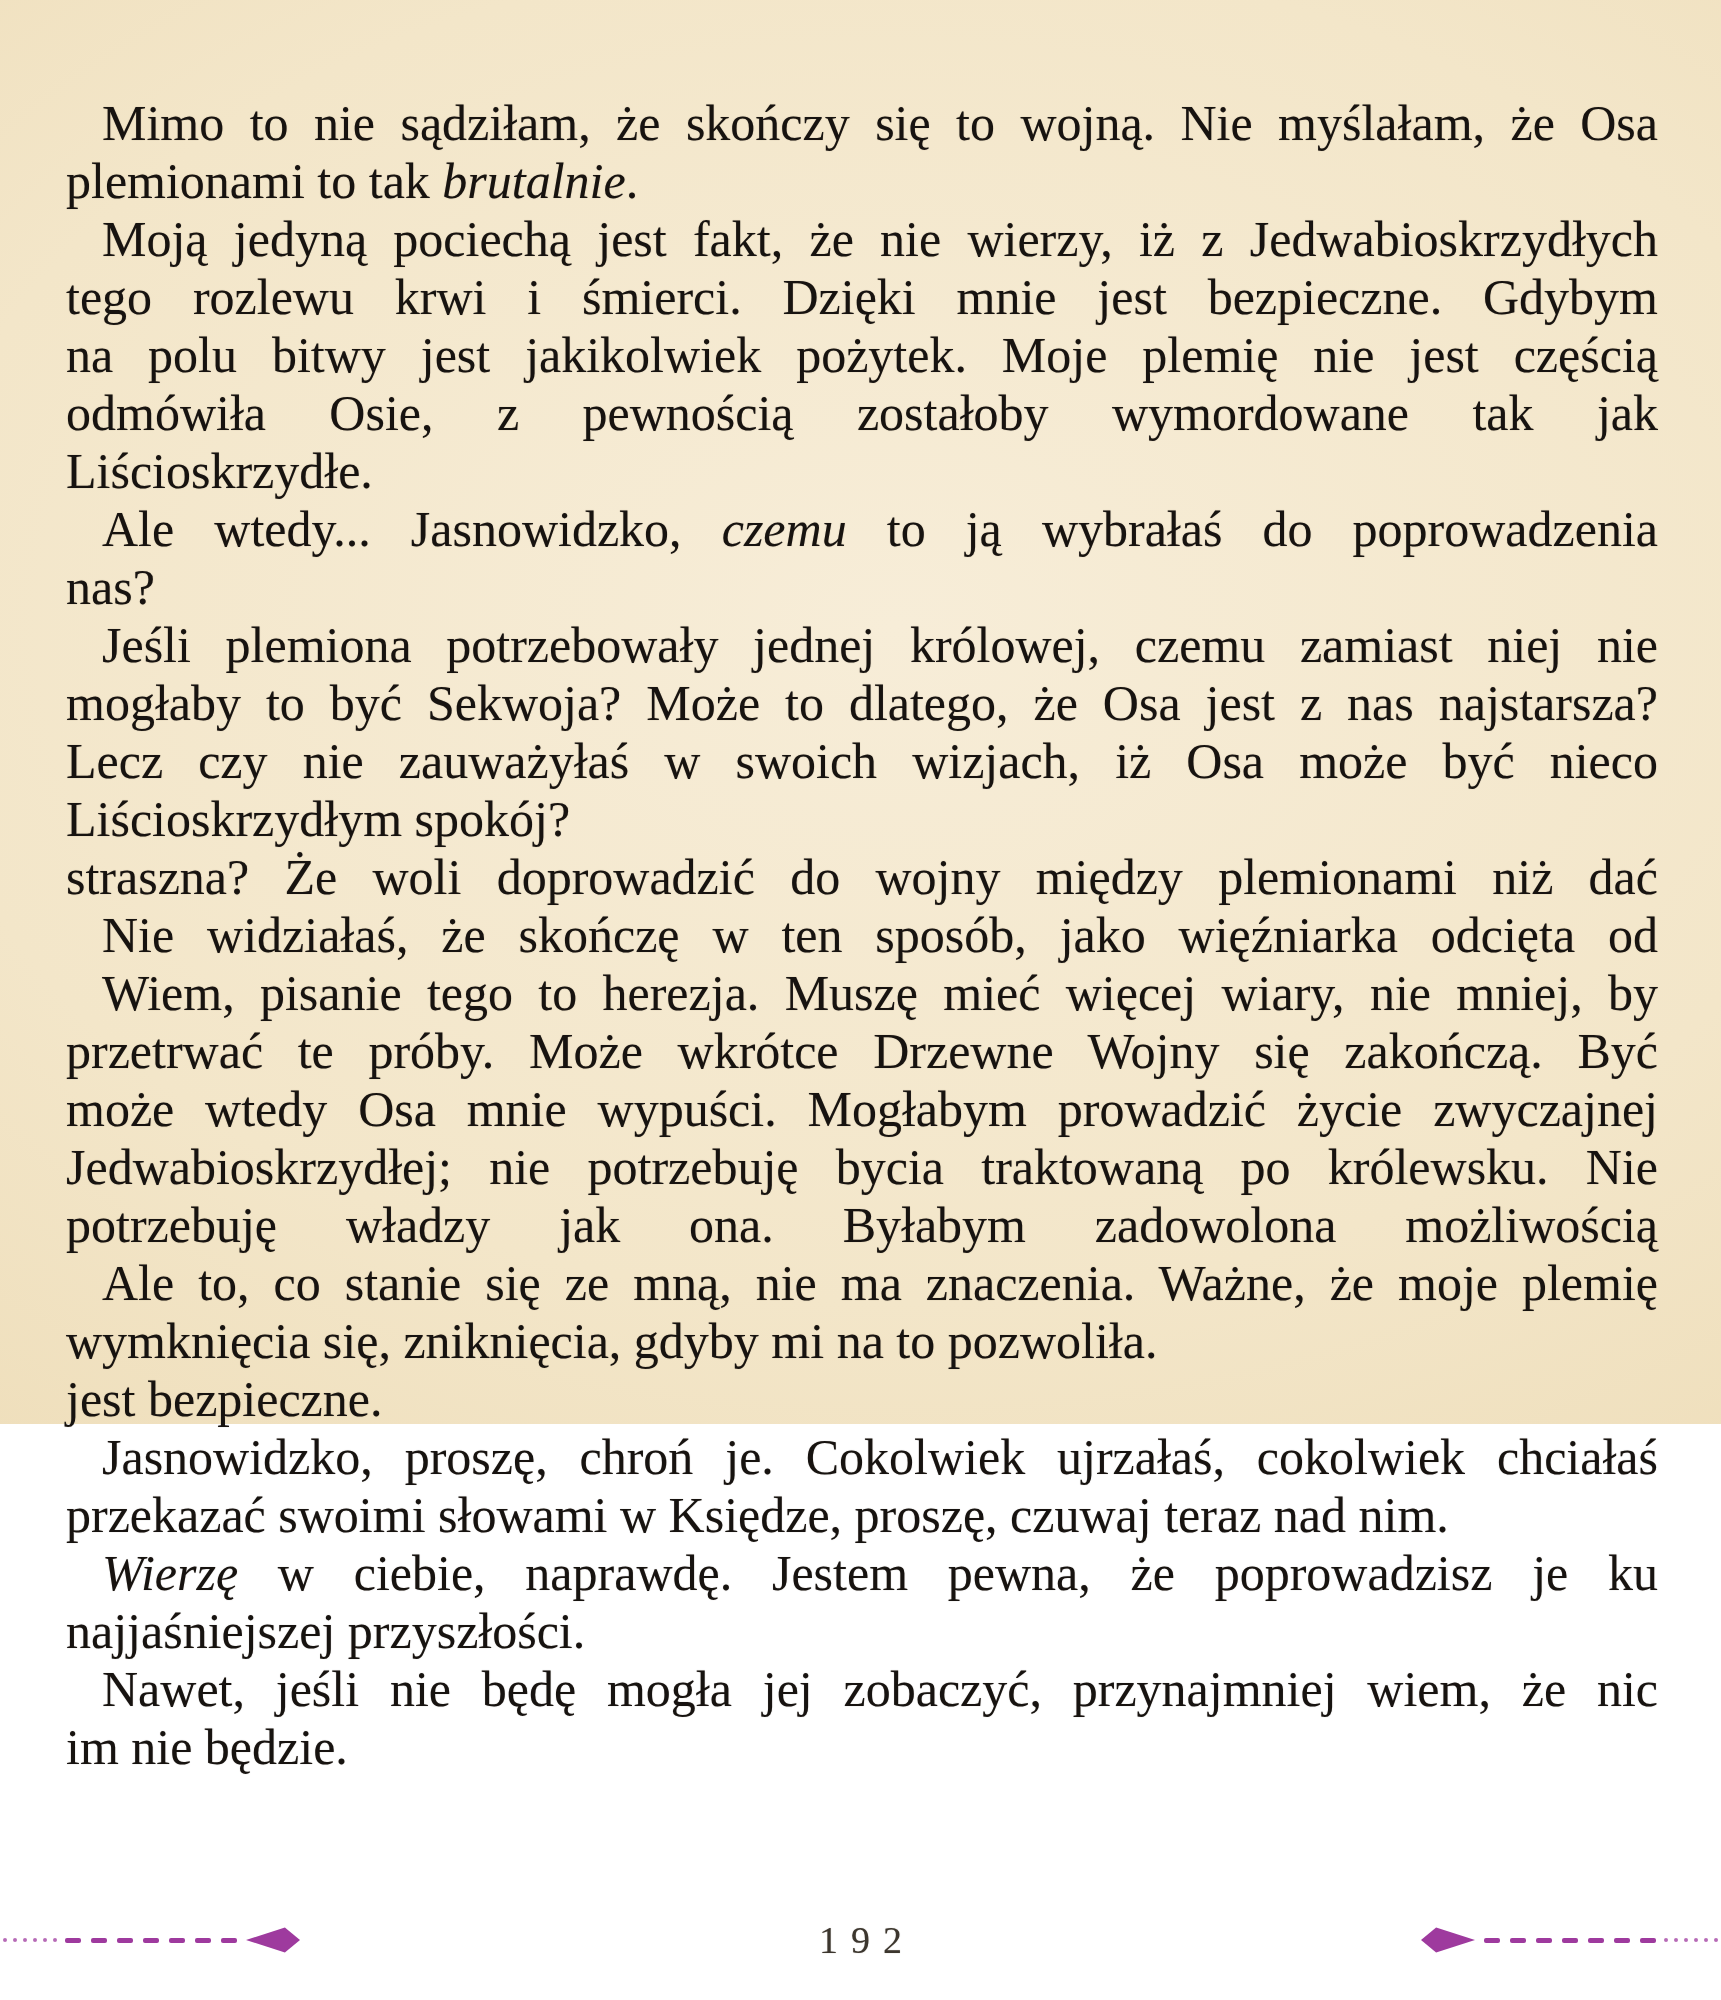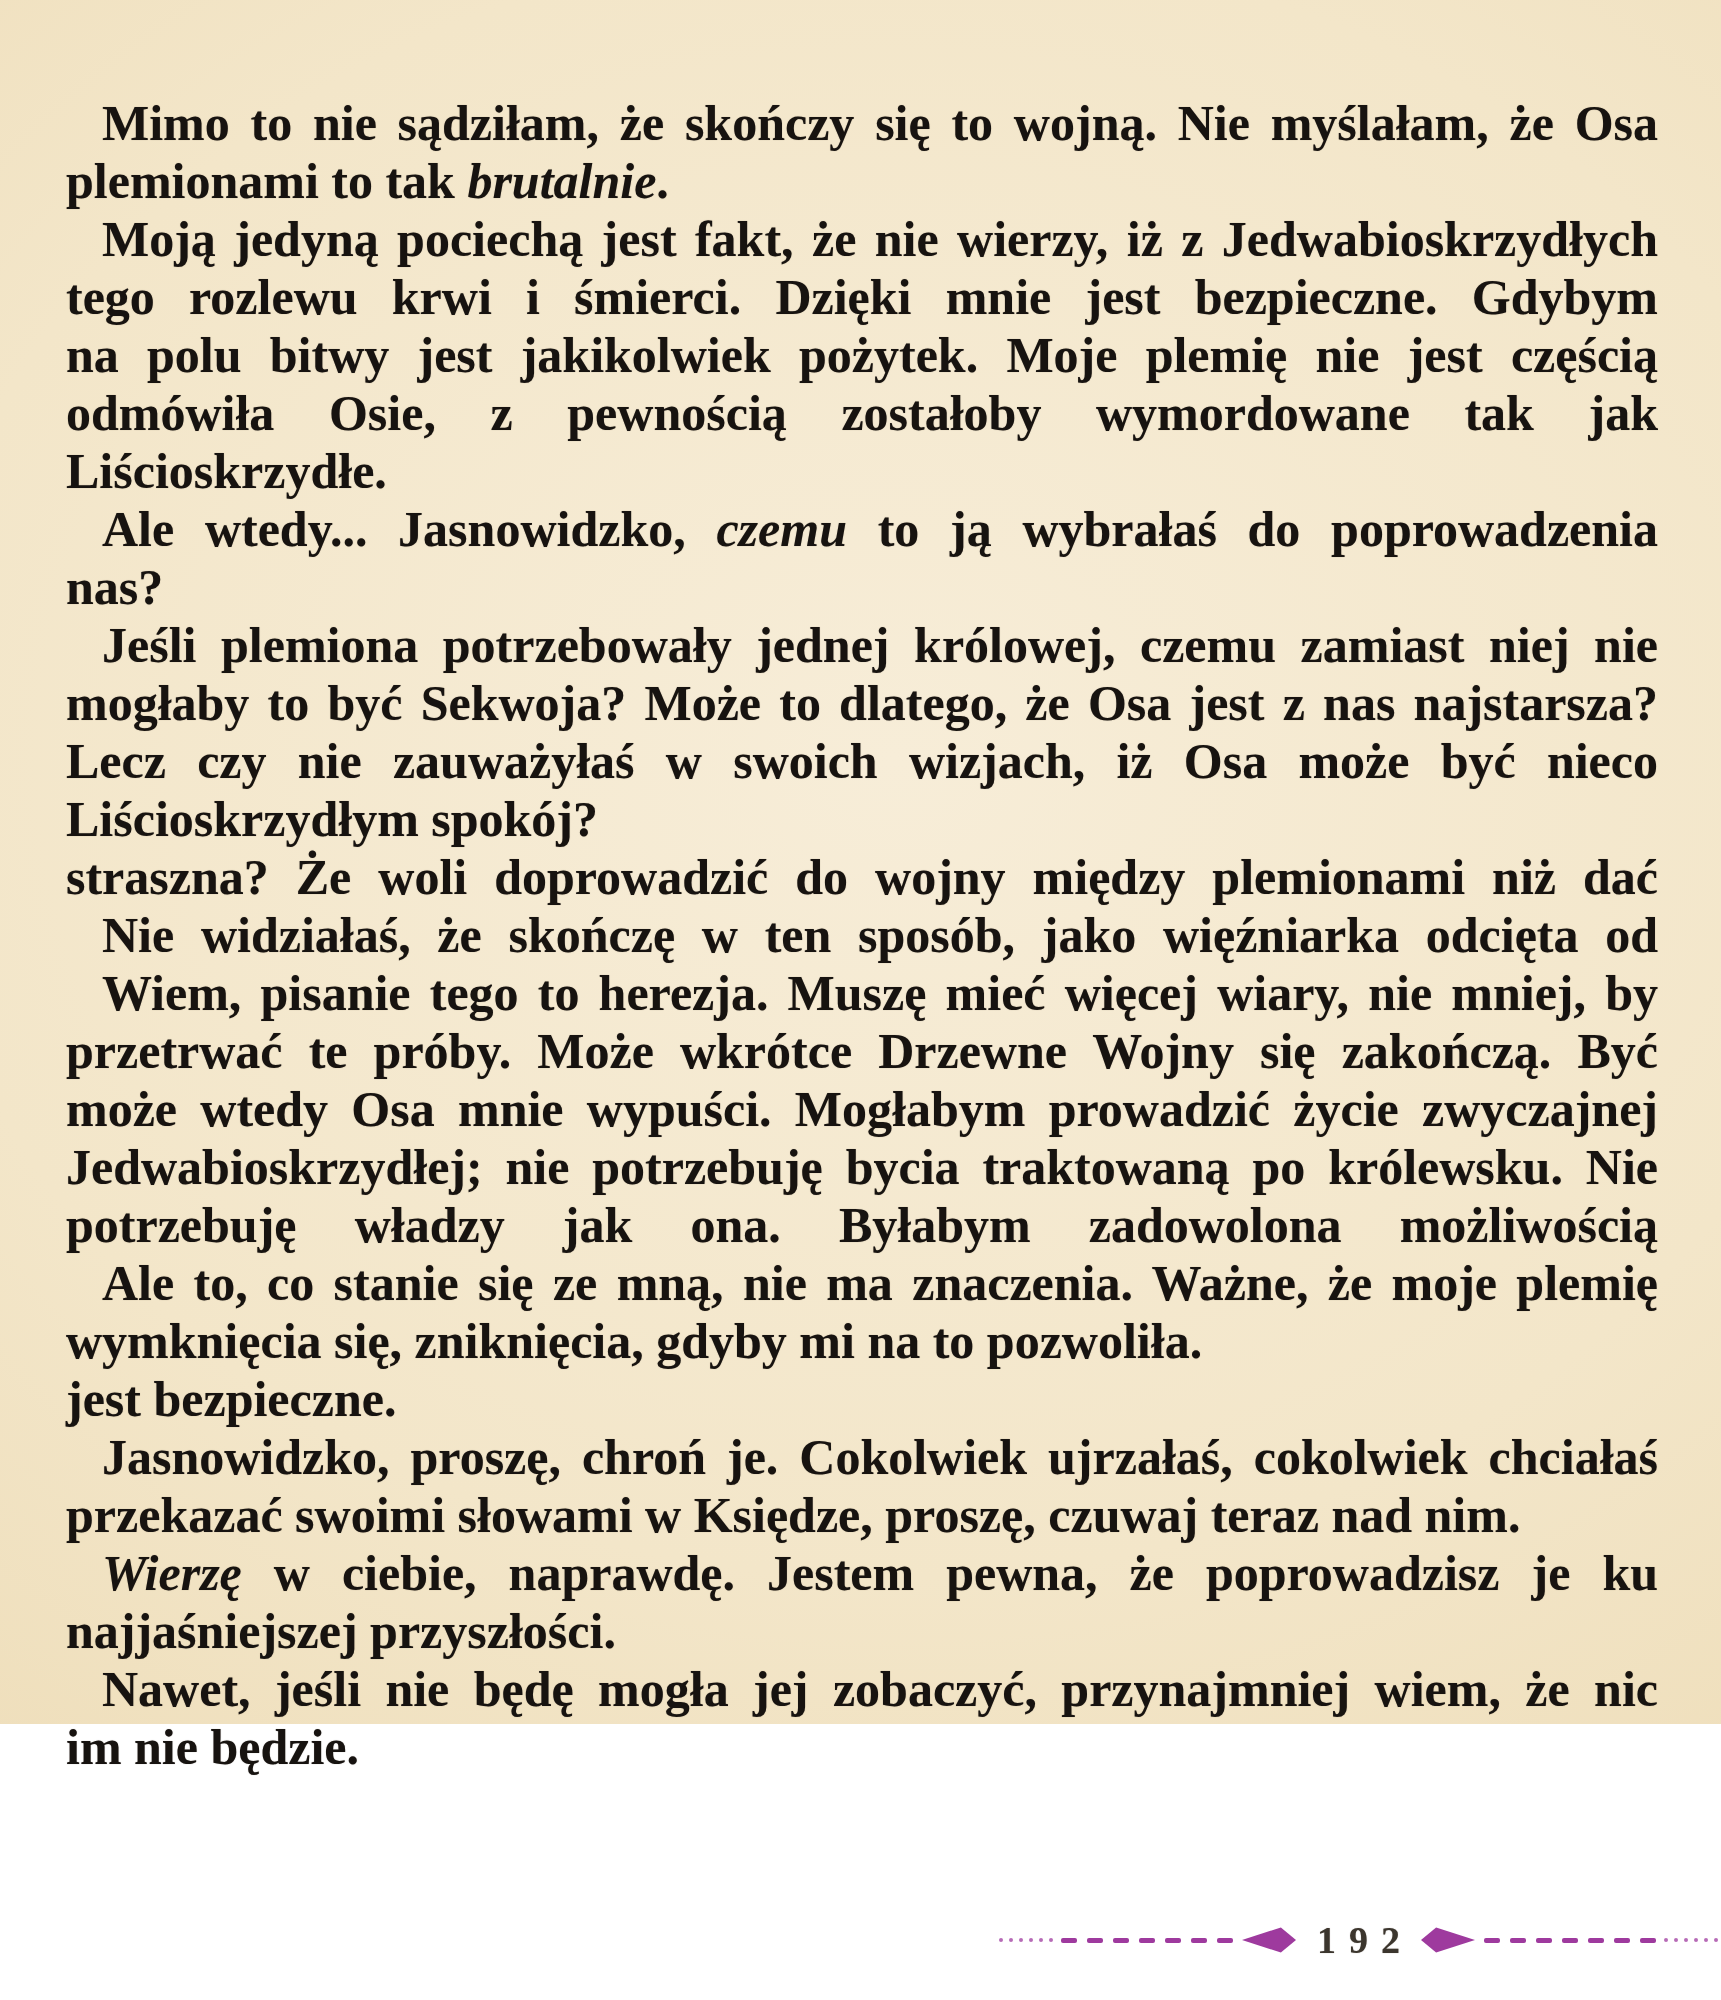--- a/index.html
+++ b/index.html
@@ -3,28 +3,27 @@
 <meta charset="utf-8">
 <style>
   html,body{margin:0;padding:0;}
   body{
     width:1721px;height:2000px;
     font-family:"Liberation Serif", serif;
     overflow:hidden;
   }
   .page{
     position:relative;
-    width:1721px;height:1724px;
+    width:1721px;height:1424px;
     background:
       radial-gradient(ellipse 115% 95% at 52% 44%,
         var(--bg-center,#f7edd8) 0%,
         #f3e6c9 50%,
         #efdfbc 75%,
         var(--bg-edge,#e9d4a9) 100%);
-    font-weight: bold;
   }
   .text-block{
     position:absolute;
     left:66px;top:94px;width:1592px;
     color:var(--ink,#171310);
     font-size:50px;
     line-height:58px;
     text-shadow:0 0 1px rgba(45,32,18,0.35);
   }
   .line{
@@ -39,21 +38,21 @@
   }
   .line em{
     font-style:italic;
   }
   .footer{
     position:absolute;
     left:0;right:0;top:1916px;
     height:48px;
     display:flex;
     align-items:center;
-    justify-content:flex-end;
+    justify-content:space-between;
   }
   .orn-group{
     display:flex;
     align-items:center;
   }
   .orn-dot{
     width:4px;height:4px;
     border-radius:50%;
     background:var(--accent,#9e3a9e);
     opacity:0.75;

